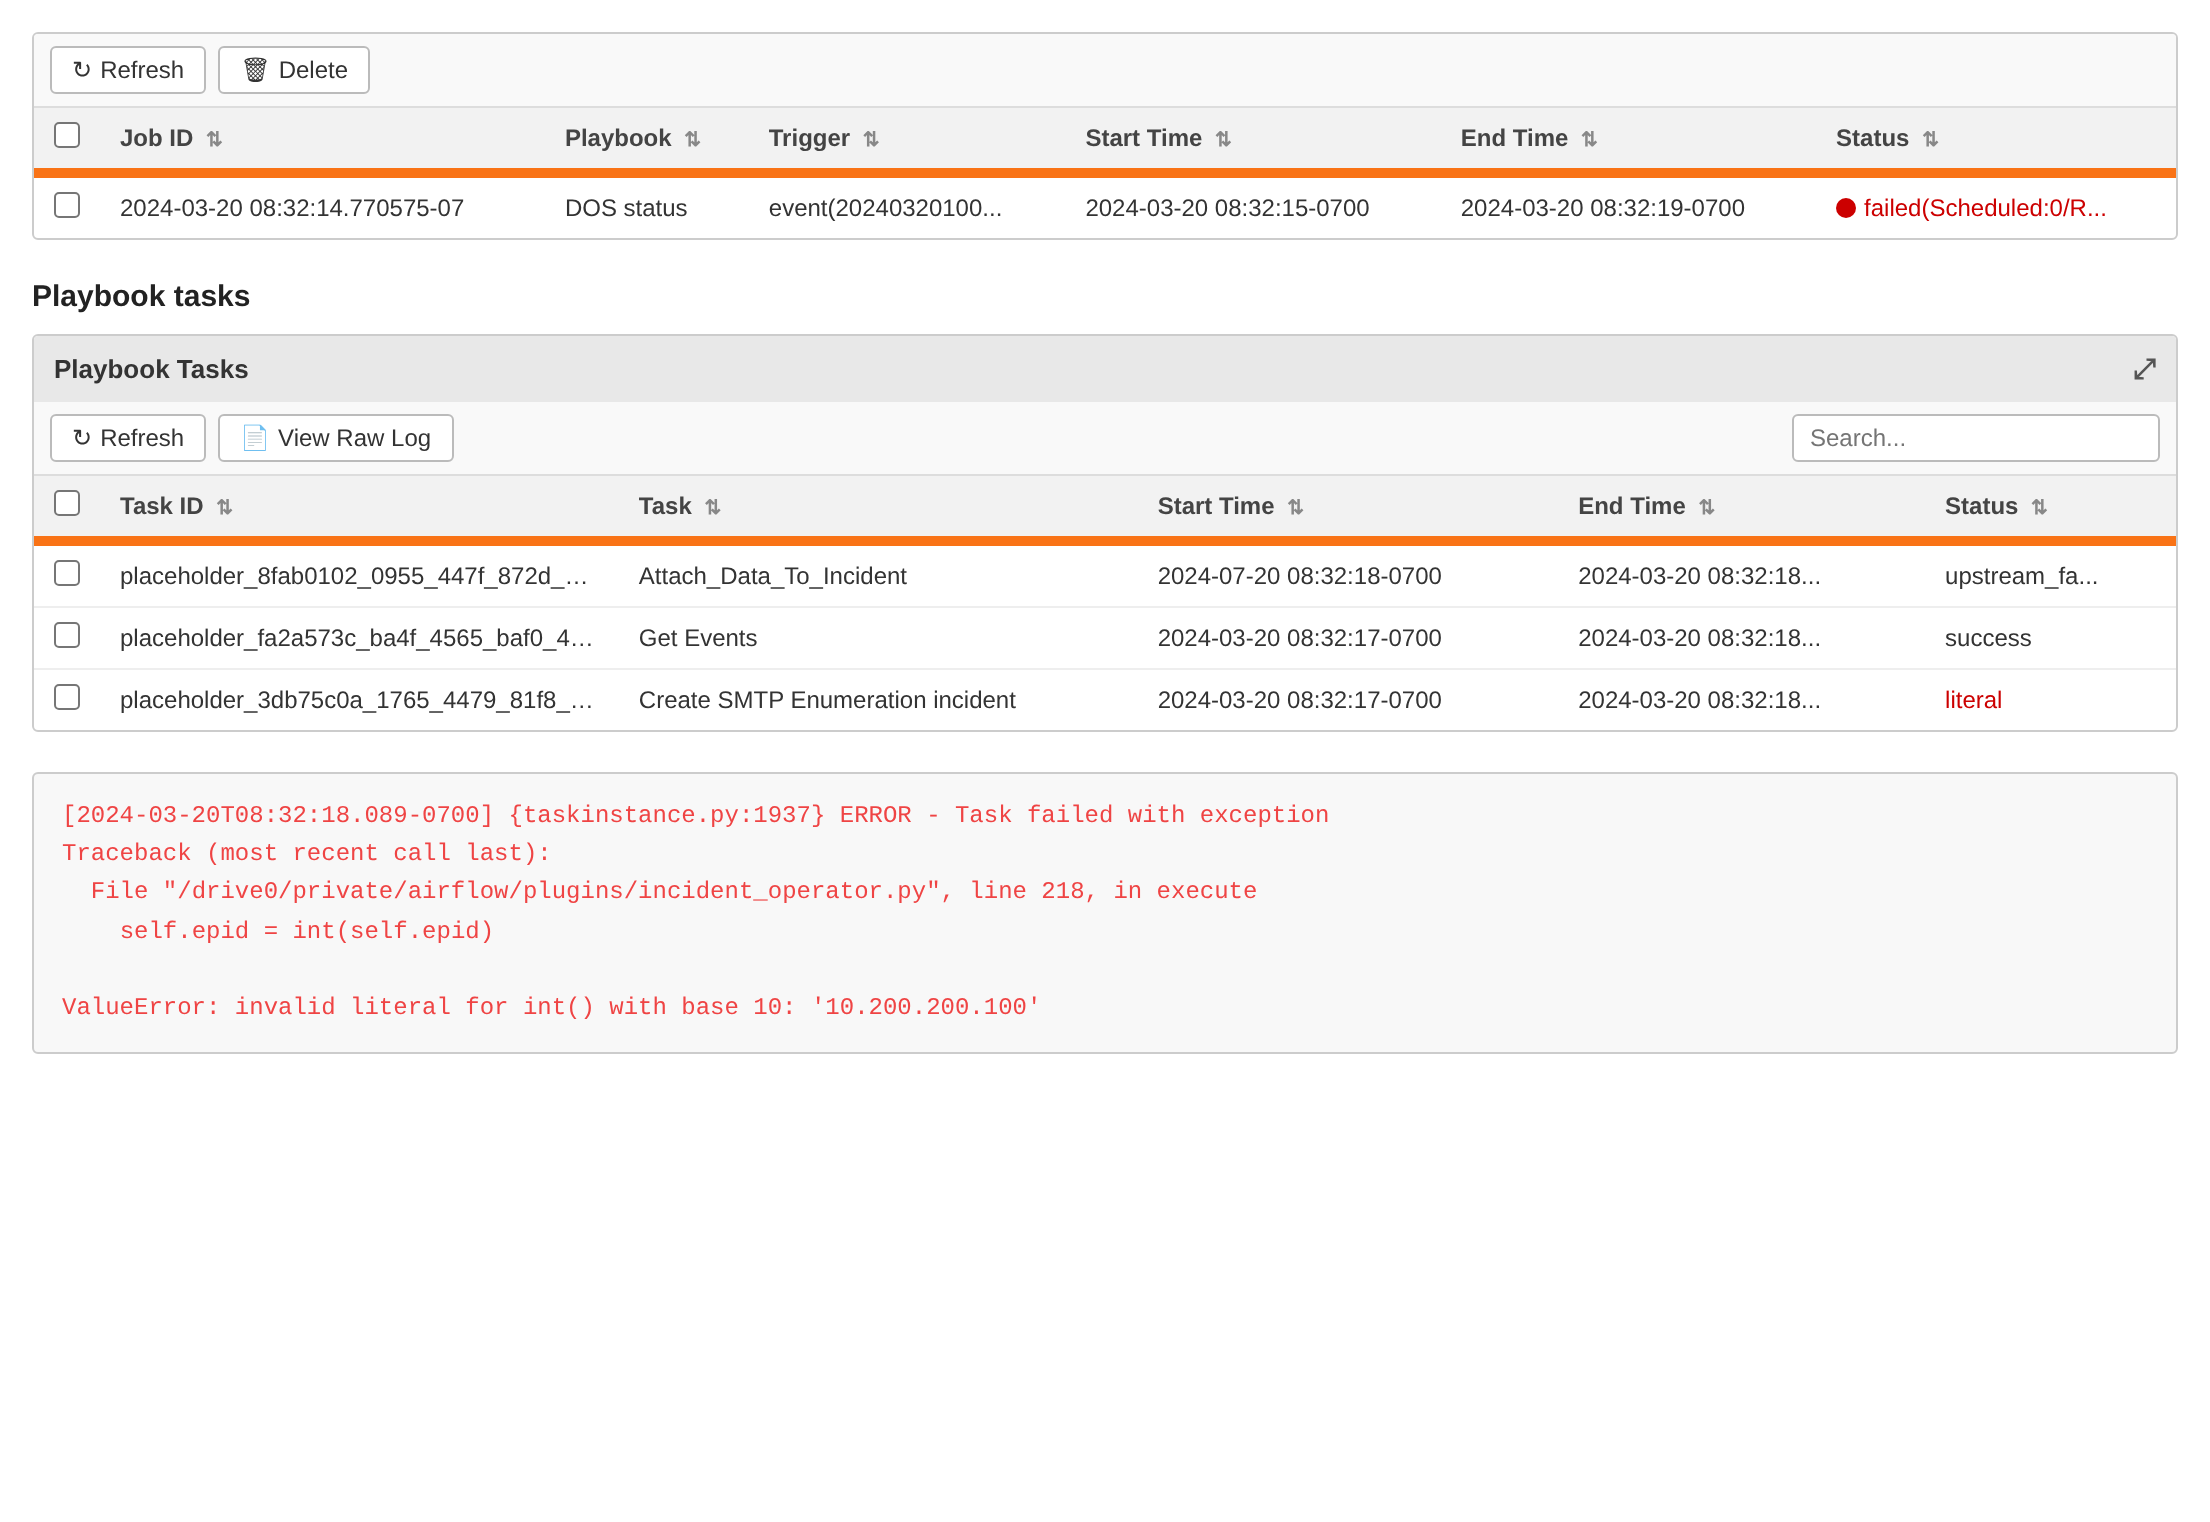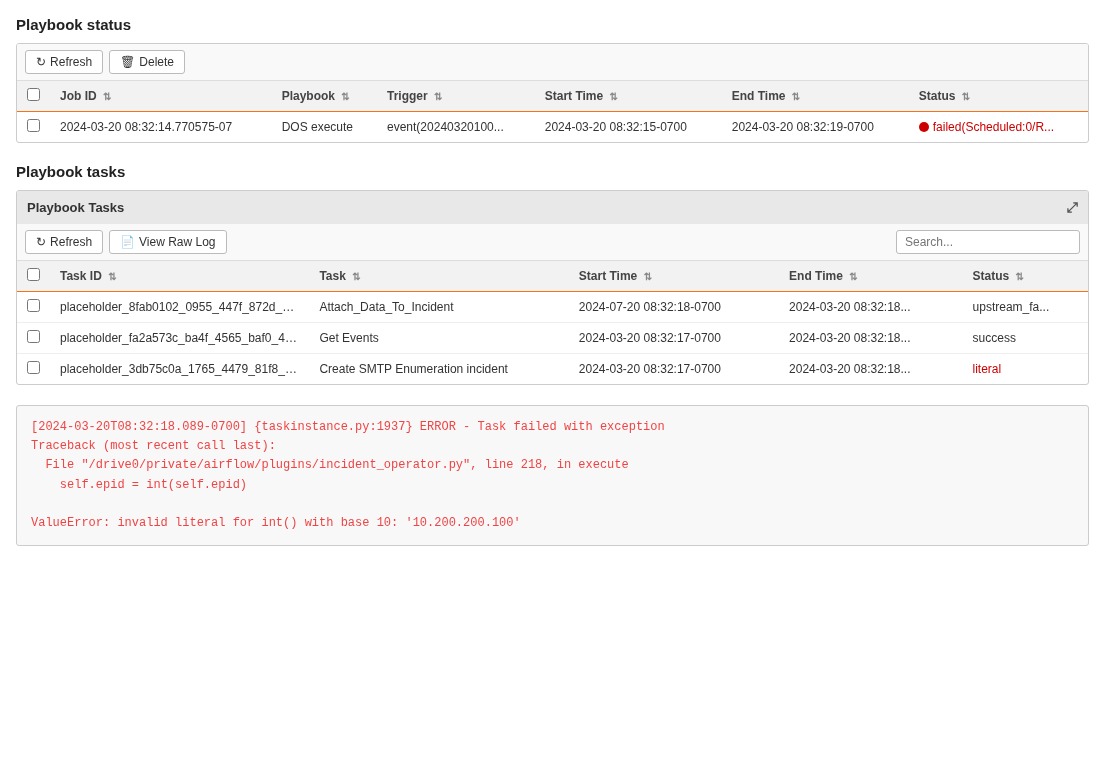--- a/index.html
+++ b/index.html
@@ -74,21 +74,21 @@
     }
 
     table {
       width: 100%;
       border-collapse: collapse;
       font-size: 12px;
     }
 
     thead tr {
       background: #f2f2f2;
-      border-bottom: 1px solid #f97316;
+      border-bottom: 5px solid #f97316;
     }
 
     thead th {
       padding: 7px 10px;
       text-align: left;
       font-weight: bold;
       color: #444;
       white-space: nowrap;
     }
 
@@ -154,21 +154,20 @@
     .expand-icon {
       cursor: pointer;
       color: #555;
       font-size: 14px;
     }
   </style>
 </head>
 <body>
 
 <div class="section">
-  <div class="section-title">Playbook status</div>
   <div class="panel">
     <div class="toolbar">
       <button class="btn">
         <span>↻</span>
         <span>Refresh</span>
       </button>
       <button class="btn">
         <span>🗑</span>
         <span>Delete</span>
       </button>
@@ -186,21 +185,21 @@
           <th>End Time <span class="sort-icon">⇅</span></th>
           <th>Status <span class="sort-icon">⇅</span></th>
         </tr>
       </thead>
       <tbody id="playbook-status-tbody">
       <tr>
     <td class="checkbox-col">
       <input type="checkbox" style="">
     </td>
     <td title="2024-03-20 08:32:14.770575-07">2024-03-20 08:32:14.770575-07</td>
-    <td>DOS execute</td>
+    <td>DOS status</td>
     <td>event(20240320100...</td>
     <td>2024-03-20 08:32:15-0700</td>
     <td>2024-03-20 08:32:19-0700</td>
     <td>
       <span class="status-failed">
         <span class="status-dot-failed"></span>failed(Scheduled:0/R...
       </span>
     </td>
   </tr>
         </tbody>

